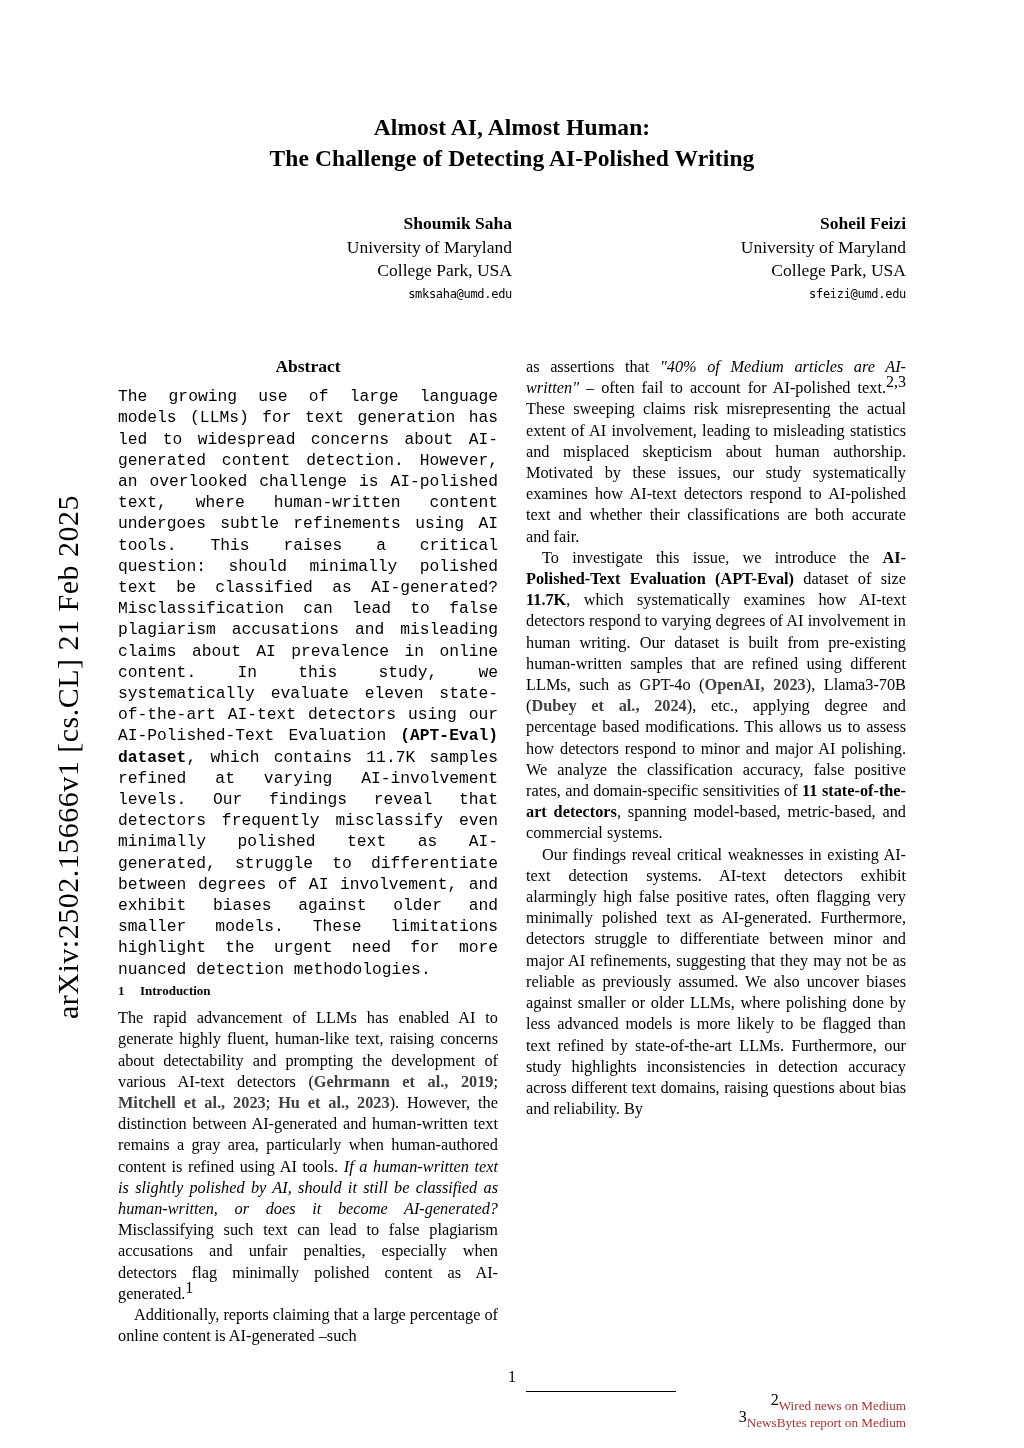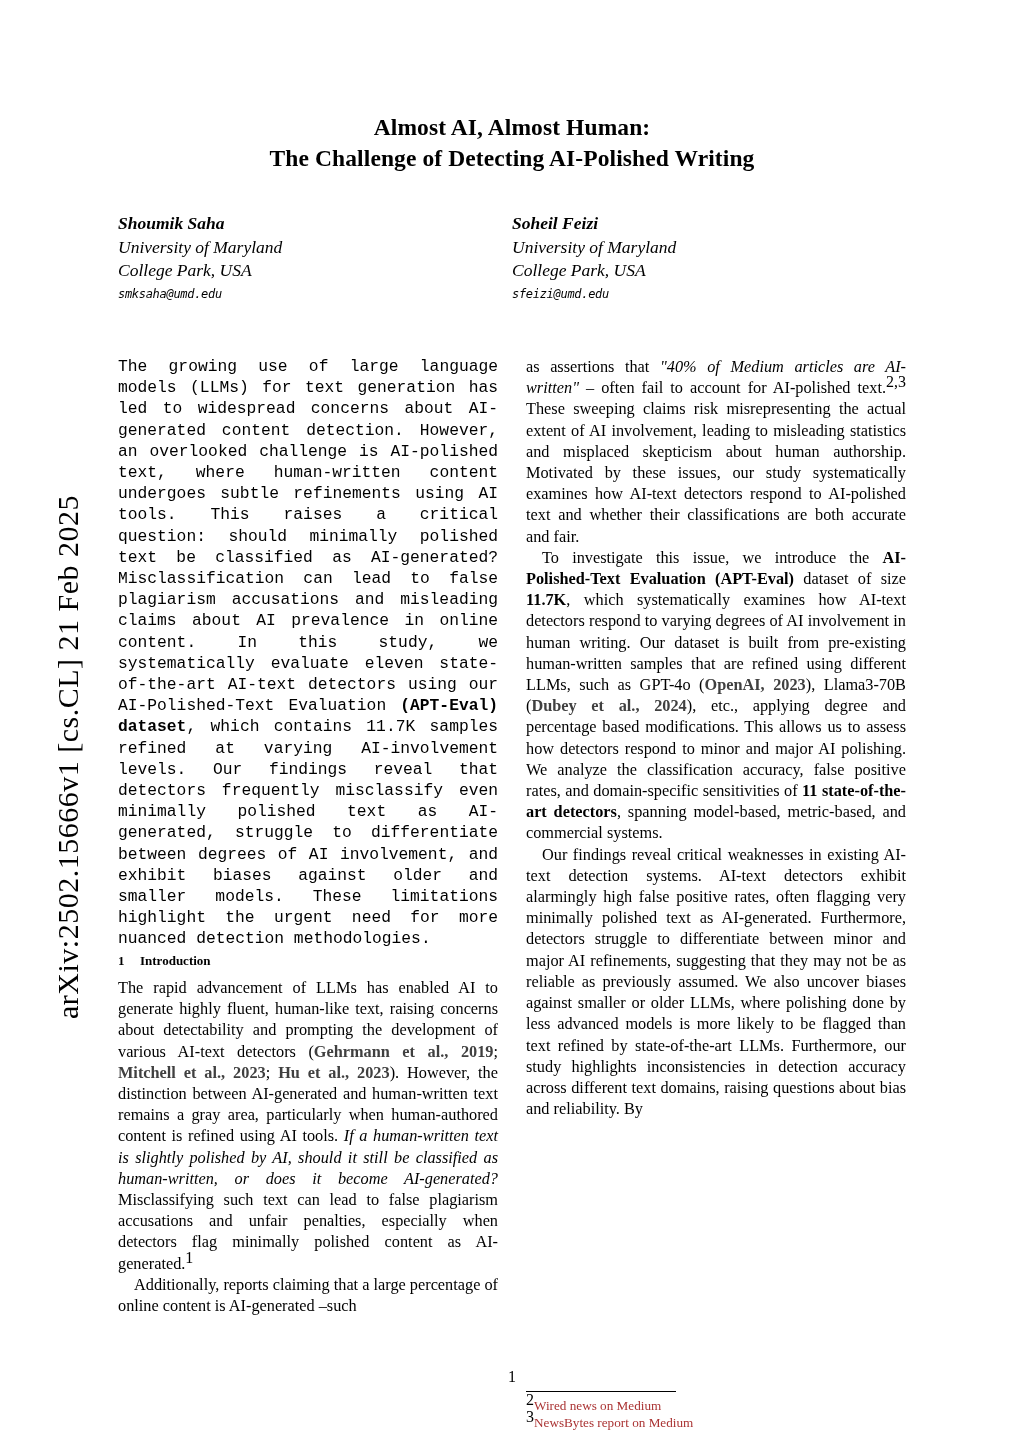--- a/index.html
+++ b/index.html
@@ -47,24 +47,23 @@
     line-height: 31px;
     letter-spacing: 0.1px;
   }
   .authors {
     display: flex;
     margin-top: 38px;
     justify-content: center;
   }
   .author {
     width: 50%;
-    text-align: left;
+    text-align: right;
     font-size: 17.5px;
     line-height: 23.5px;
-    font-style: italic;
   }
   .author .name {
     font-weight: bold;
     font-size: 17.5px;
   }
   .author .email {
     font-family: "DejaVu Sans Mono", monospace;
     font-size: 12px;
     letter-spacing: -0.3px;
   }
@@ -115,21 +114,21 @@
   sup { font-size: 16px; vertical-align: super; line-height: 0; }
   .footnote-rule {
     width: 150px;
     border: 0;
     border-top: 1px solid #000;
     margin: 9px 0 5px 0;
   }
   .footnote {
     font-size: 13.2px;
     line-height: 17px;
-    text-align: left;
+    text-align: right;
   }
   .fn-link { color: #a33; }
   .page-number {
     position: absolute;
     left: 0;
     right: 0;
     top: 1368px;
     text-align: center;
     font-size: 16px;
   }
@@ -162,20 +161,21 @@
         <div>University of Maryland</div>
         <div>College Park, USA</div>
         <div class="email">sfeizi@umd.edu</div>
       </div>
     </div>
 
     <div class="columns">
 
       <div class="col colwrap">
 
+        <div class="abstract-head">Abstract</div>
         <p class="abstract-body"><span>The growing use of large language models (LLMs) for text generation has led to widespread concerns about AI-generated content detection. However, an overlooked challenge is AI-polished text, where human-written content undergoes subtle refinements using AI tools. This raises a critical question: should minimally polished text be classified as AI-generated? Misclassification can lead to false plagiarism accusations and misleading claims about AI prevalence in online content. In this study, we systematically evaluate eleven state-of-the-art AI-text detectors using our AI-Polished-Text Evaluation </span><span class="bold">(APT-Eval) dataset</span><span>, which contains 11.7K samples refined at varying AI-involvement levels. Our findings reveal that detectors frequently misclassify even minimally polished text as AI-generated, struggle to differentiate between degrees of AI involvement, and exhibit biases against older and smaller models. These limitations highlight the urgent need for more nuanced detection methodologies.</span></p>
 
         <div class="section-head"><span class="num">1</span><span>Introduction</span></div>
 
         <p class="para first"><span>The rapid advancement of LLMs has enabled AI to generate highly fluent, human-like text, raising concerns about detectability and prompting the development of various AI-text detectors (</span><span class="cite">Gehrmann et al., 2019</span><span>; </span><span class="cite">Mitchell et al., 2023</span><span>; </span><span class="cite">Hu et al., 2023</span><span>). However, the distinction between AI-generated and human-written text remains a gray area, particularly when human-authored content is refined using AI tools. </span><span class="ital">If a human-written text is slightly polished by AI, should it still be classified as human-written, or does it become AI-generated?</span><span> Misclassifying such text can lead to false plagiarism accusations and unfair penalties, especially when detectors flag minimally polished content as AI-generated.</span><sup>1</sup></p>
 
         <p class="para">Additionally, reports claiming that a large percentage of online content is AI-generated –such</p>
 
       </div>
 

